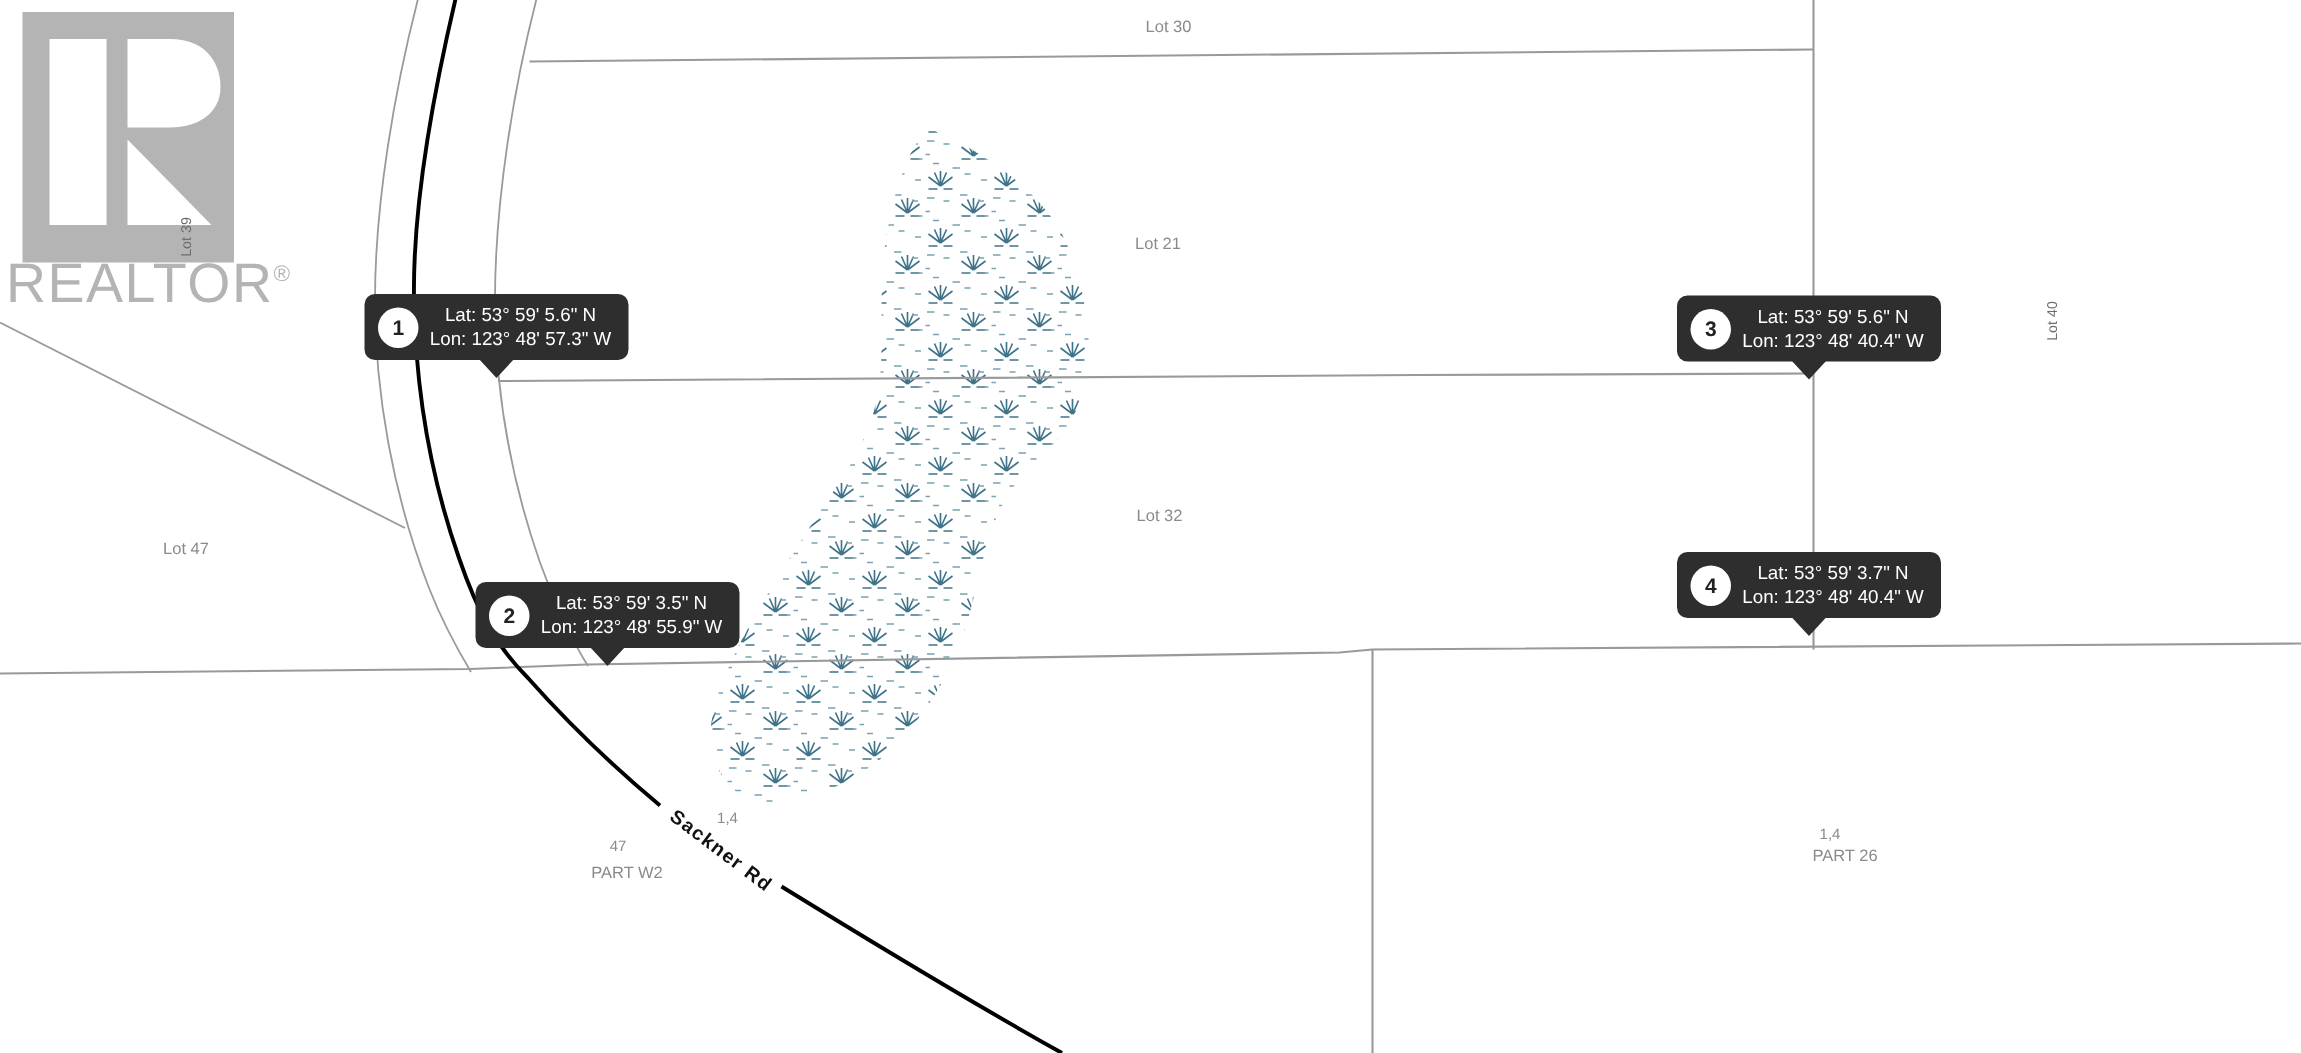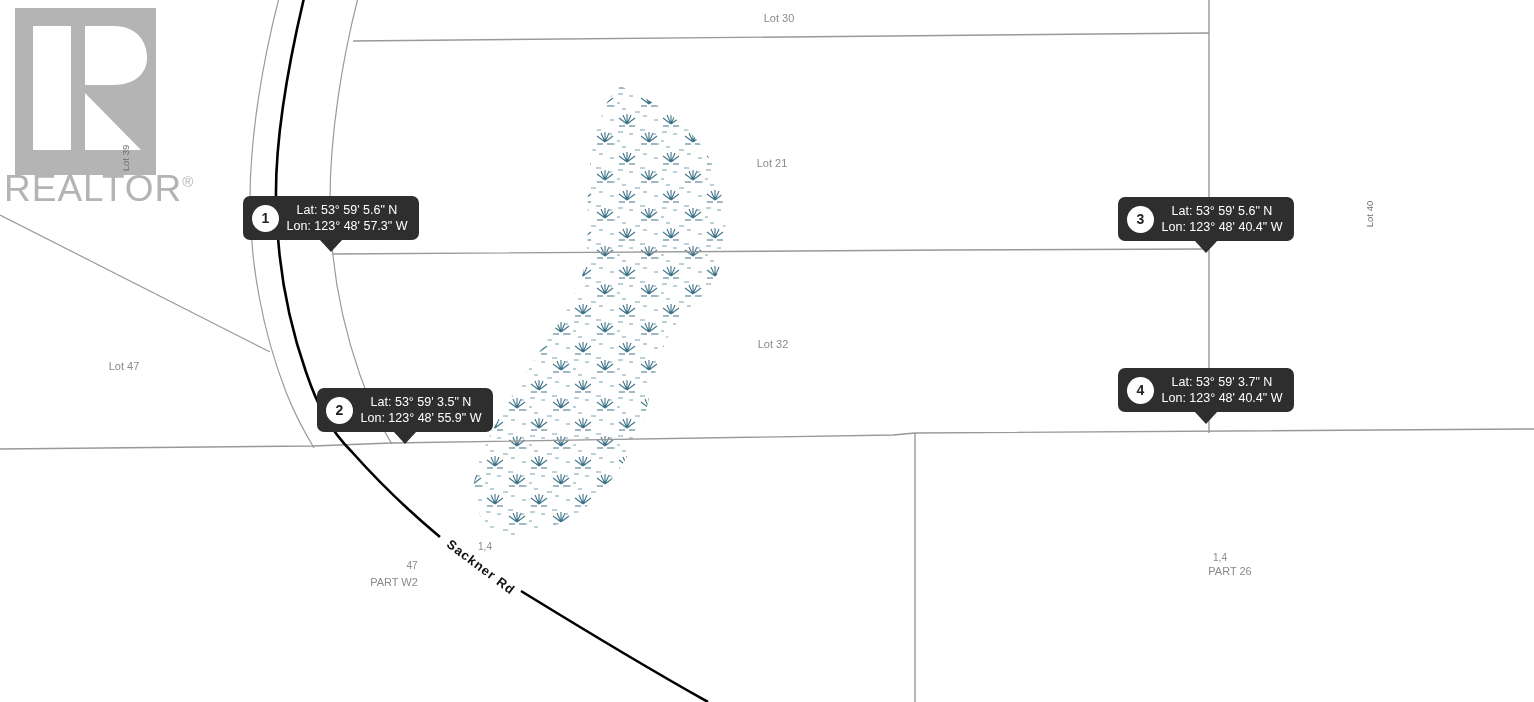--- a/index.html
+++ b/index.html
@@ -88,21 +88,21 @@
 
   <div class="lbl" style="left:779px;top:18px;">Lot 30</div>
   <div class="lbl" style="left:772px;top:150px;margin-top:13px;">Lot 21</div>
   <div class="lbl" style="left:773px;top:344px;">Lot 32</div>
   <div class="lbl" style="left:124px;top:366px;">Lot 47</div>
   <div class="lbl vert" style="left:125px;top:158px;">Lot 39</div>
   <div class="lbl vert" style="left:1369px;top:214px;">Lot 40</div>
 
   <div class="lbl small" style="left:485px;top:546px;">1,4</div>
   <div class="lbl small" style="left:412px;top:565px;">47</div>
-  <div class="lbl" style="left:394px;top:582px;">PART W2</div>
+  <div class="lbl" style="left:418px;top:582px;">PART W2</div>
   <div class="lbl small" style="left:1220px;top:557px;">1,4</div>
   <div class="lbl" style="left:1230px;top:571px;">PART 26</div>
 
   <div class="lbl road-label" style="left:481px;top:567px;">Sackner Rd</div>
 
   <div class="marker" style="left:243px;top:196px;">
     <div class="marker-num">1</div>
     <div class="marker-text">
       <div>Lat: 53° 59' 5.6" N</div>
       <div>Lon: 123° 48' 57.3" W</div>

